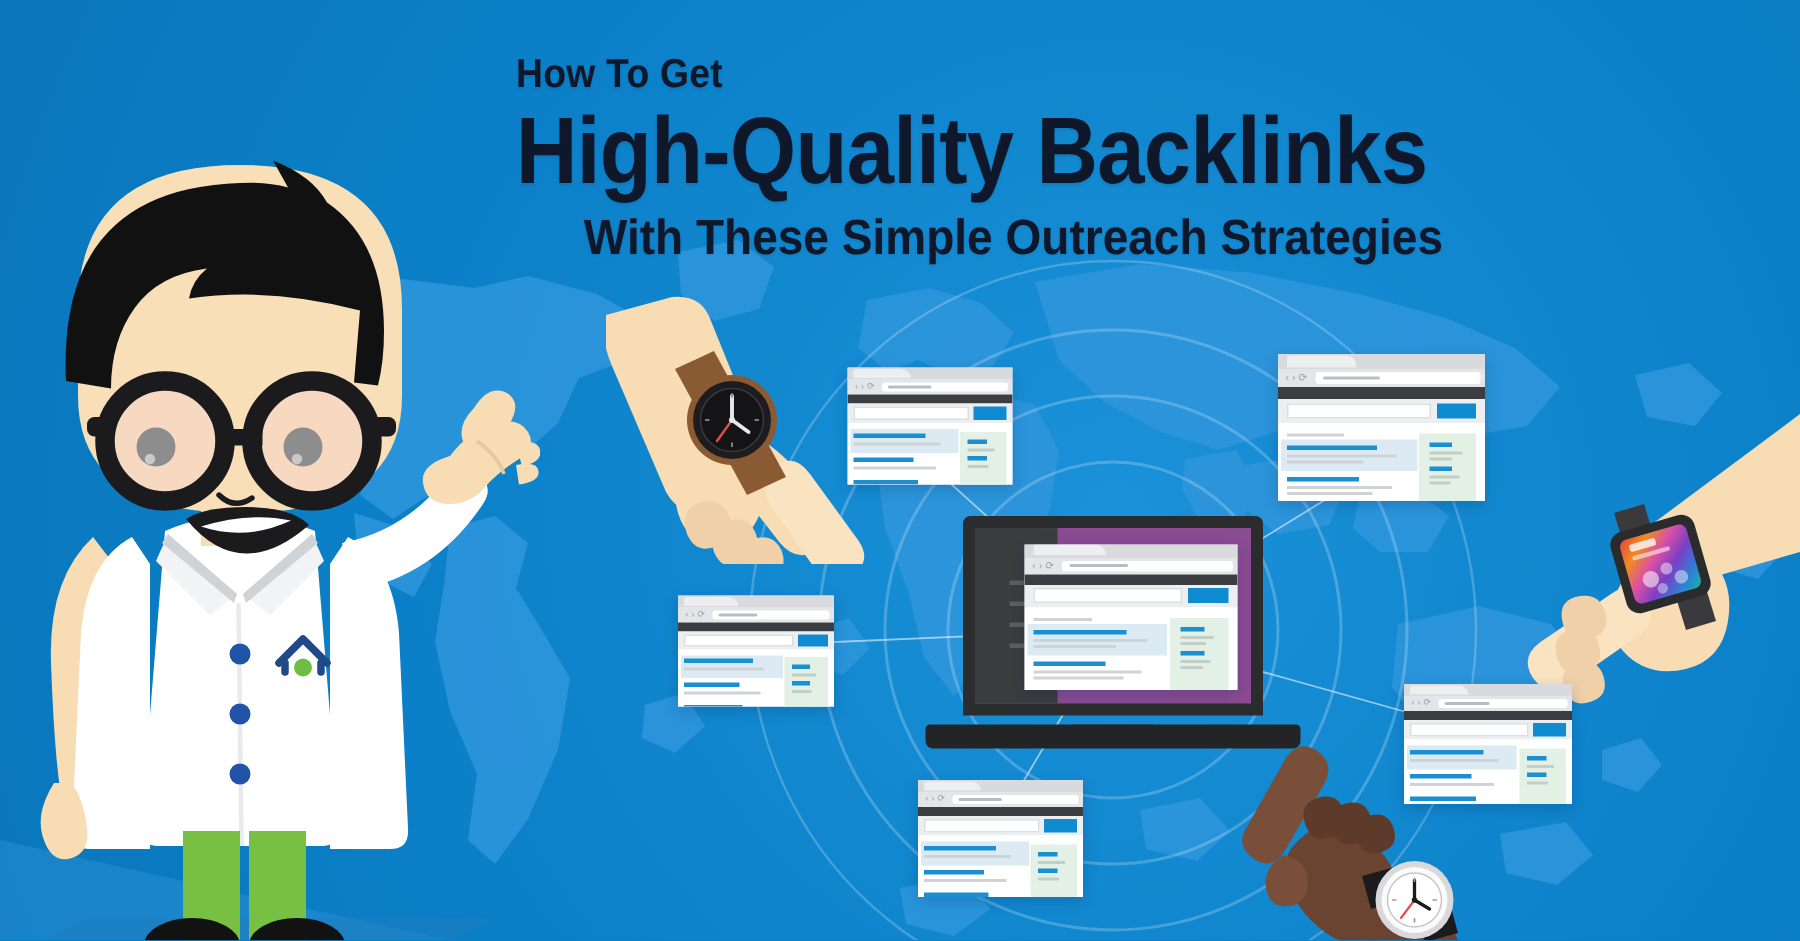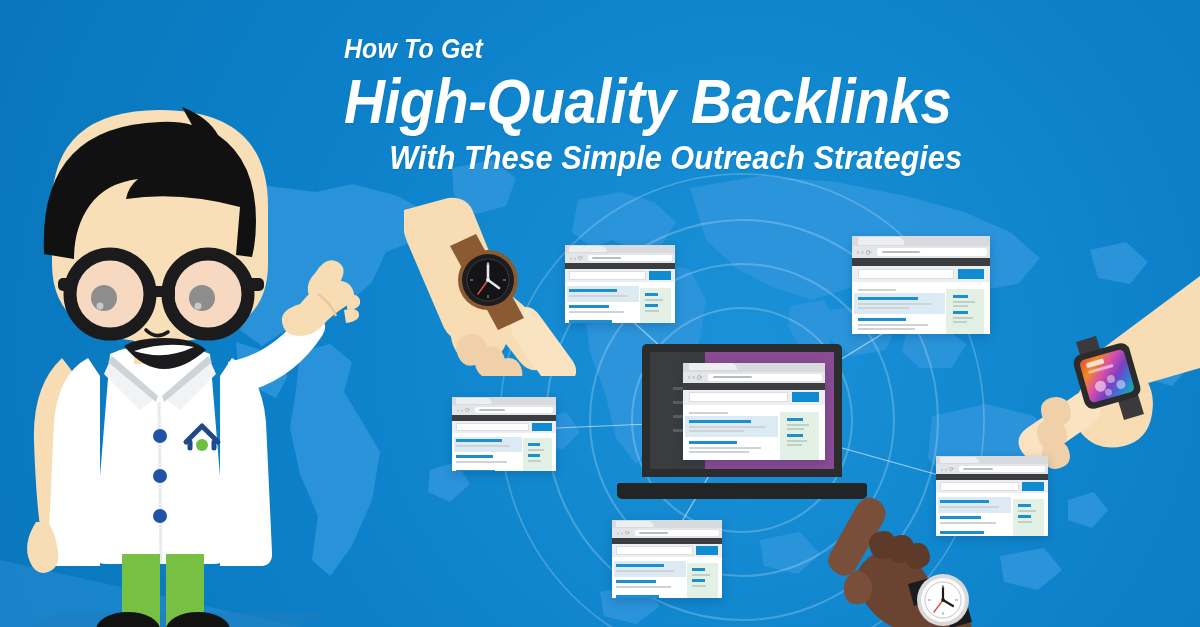--- a/index.html
+++ b/index.html
@@ -18,23 +18,22 @@
   .bg-base {
     position:absolute; inset:0;
     background:
       radial-gradient(circle at 62% 55%, #1a91d8 0%, #0b80c8 58%, #0a76bb 100%);
   }
   .bg-svg { position:absolute; inset:0; }
 
   
   .title-block {
     position:absolute; left:344px; top:36px; width:640px;
-    color:#ffffff; text-align:left;
+    color:#0f172a; text-align:left;
     text-shadow:0 1px 2px rgba(0,0,0,.10);
-    font-style:italic;
   }
   .t-kicker {
     font-size:27px; font-weight:bold; line-height:1;
     letter-spacing:.2px; transform:scaleX(.92); transform-origin:left center;
   }
   .t-main {
     font-size:63px; font-weight:bold; line-height:1.02;
     margin-top:6px; letter-spacing:-.5px;
     transform:scaleX(.90); transform-origin:left center;
     white-space:nowrap;

